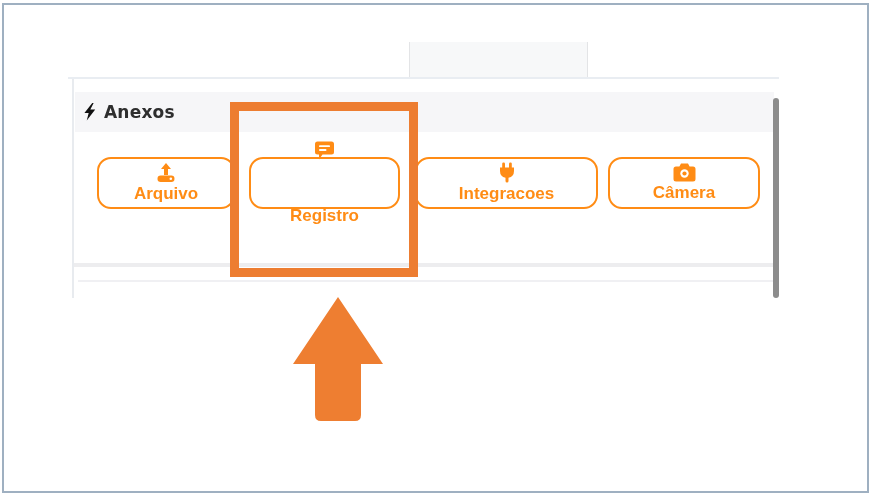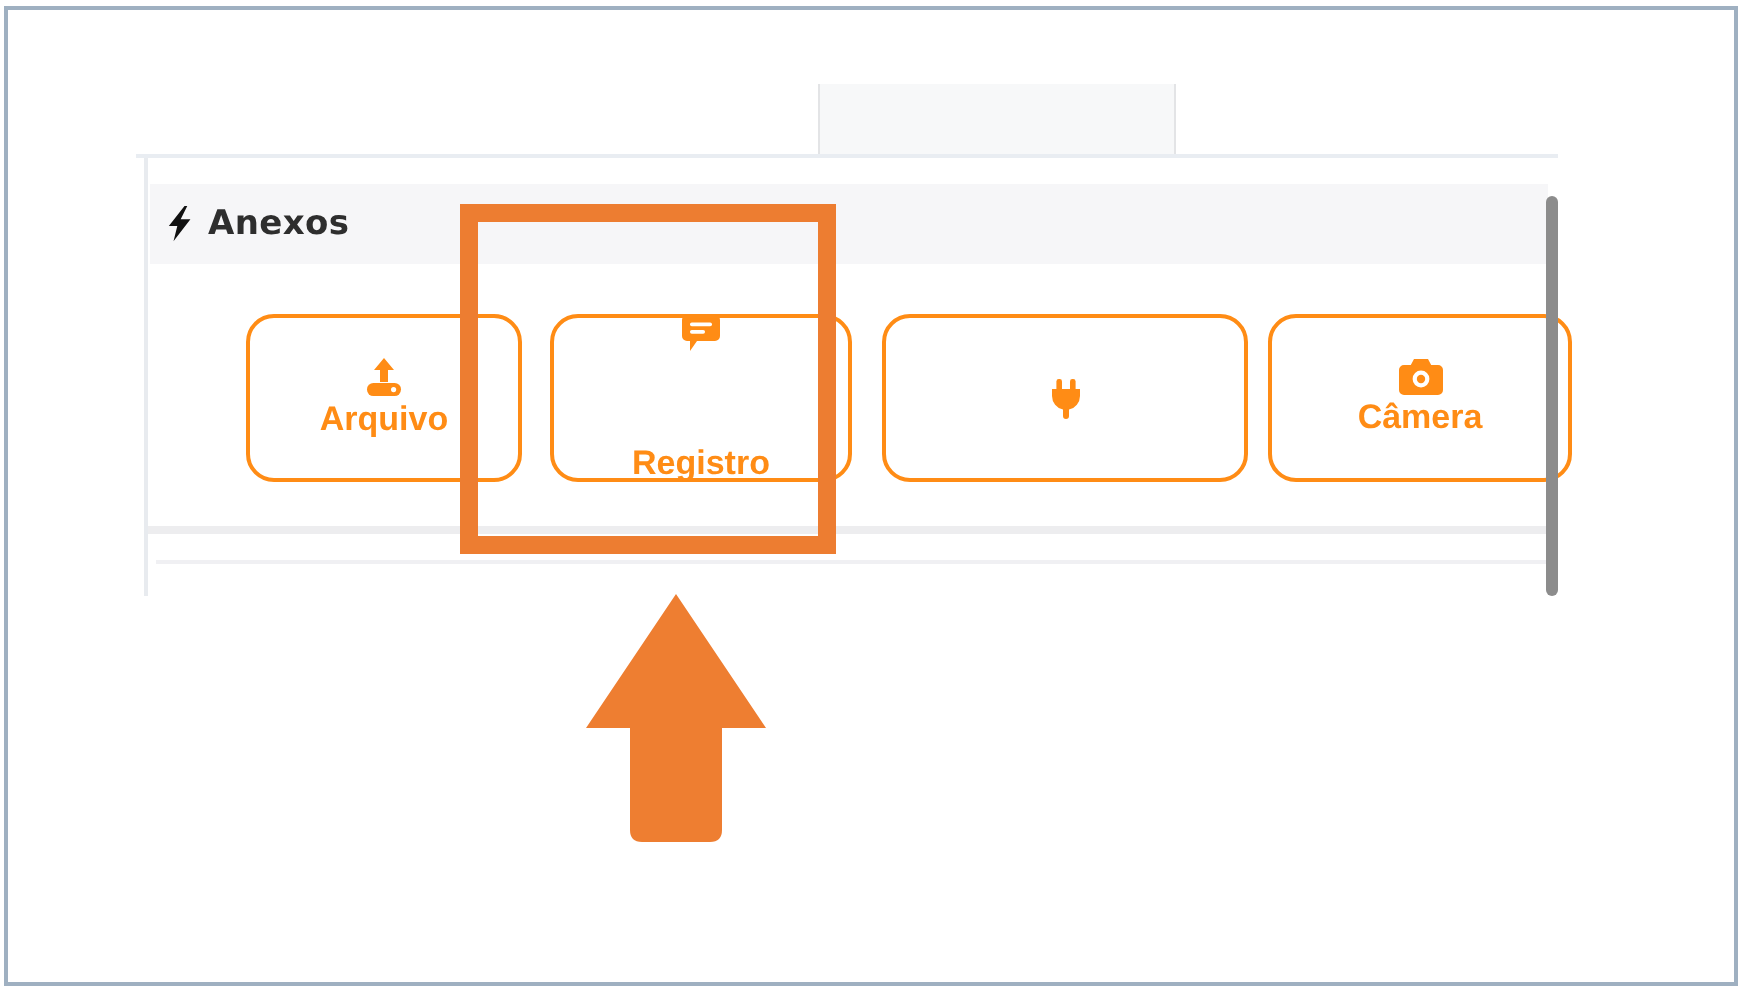--- a/index.html
+++ b/index.html
@@ -58,33 +58,32 @@
   .panel-header .title {
     font-size: 17px;
     font-weight: 600;
     color: #2E2E2E;
     letter-spacing: 0.2px;
   }
 
   .attach-btn {
     position: absolute;
     top: 157px;
-    height: 84px;
+    height: 52px;
     background: #ffffff;
     border: 2.5px solid #FF8C15;
     border-radius: 14px;
     color: #FF8C15;
     display: flex;
     flex-direction: column;
     align-items: center;
     justify-content: center;
     gap: 2px;
     cursor: pointer;
     padding: 5px;
-    margin-left: 26px;
   }
   .attach-btn .lbl {
     font-size: 17px;
     font-weight: bold;
     color: #FF8C15;
     line-height: 1.1;
   }
   #btn-arquivo     { left: 97px;  width: 138px; }
   #btn-registro    { left: 249px; width: 151px; gap: 46px; }
   #btn-integracoes { left: 415px; width: 183px; }
@@ -173,20 +172,21 @@
   </button>
 
   <button class="attach-btn" id="btn-integracoes">
     <span>
       <svg class="icon-svg" width="18" height="21" viewBox="0 0 18 21">
         <rect x="4.2" y="0.5" width="2.8" height="6" rx="1.2" fill="#FF8C15"></rect>
         <rect x="11" y="0.5" width="2.8" height="6" rx="1.2" fill="#FF8C15"></rect>
         <path d="M2 5.5 h14 v3.5 a7 7 0 0 1 -5.5 6.8 V19 a1.5 1.5 0 0 1 -3 0 v-3.2 A7 7 0 0 1 2 9 Z" fill="#FF8C15"></path>
       </svg>
     </span>
+    <span class="lbl">Integracoes</span>
   </button>
 
   <button class="attach-btn" id="btn-camera">
     <span>
       <svg class="icon-svg" width="23" height="19" viewBox="0 0 23 19">
         <path d="M8 0.5 h7 l1.6 3 h3.4 a2.5 2.5 0 0 1 2.5 2.5 v10 a2.5 2.5 0 0 1 -2.5 2.5 h-17 a2.5 2.5 0 0 1 -2.5 -2.5 v-10 a2.5 2.5 0 0 1 2.5 -2.5 h3.4 Z" fill="#FF8C15"></path>
         <circle cx="11.5" cy="10.5" r="4.2" fill="#ffffff"></circle>
         <circle cx="11.5" cy="10.5" r="2.1" fill="#FF8C15"></circle>
       </svg>
     </span>

